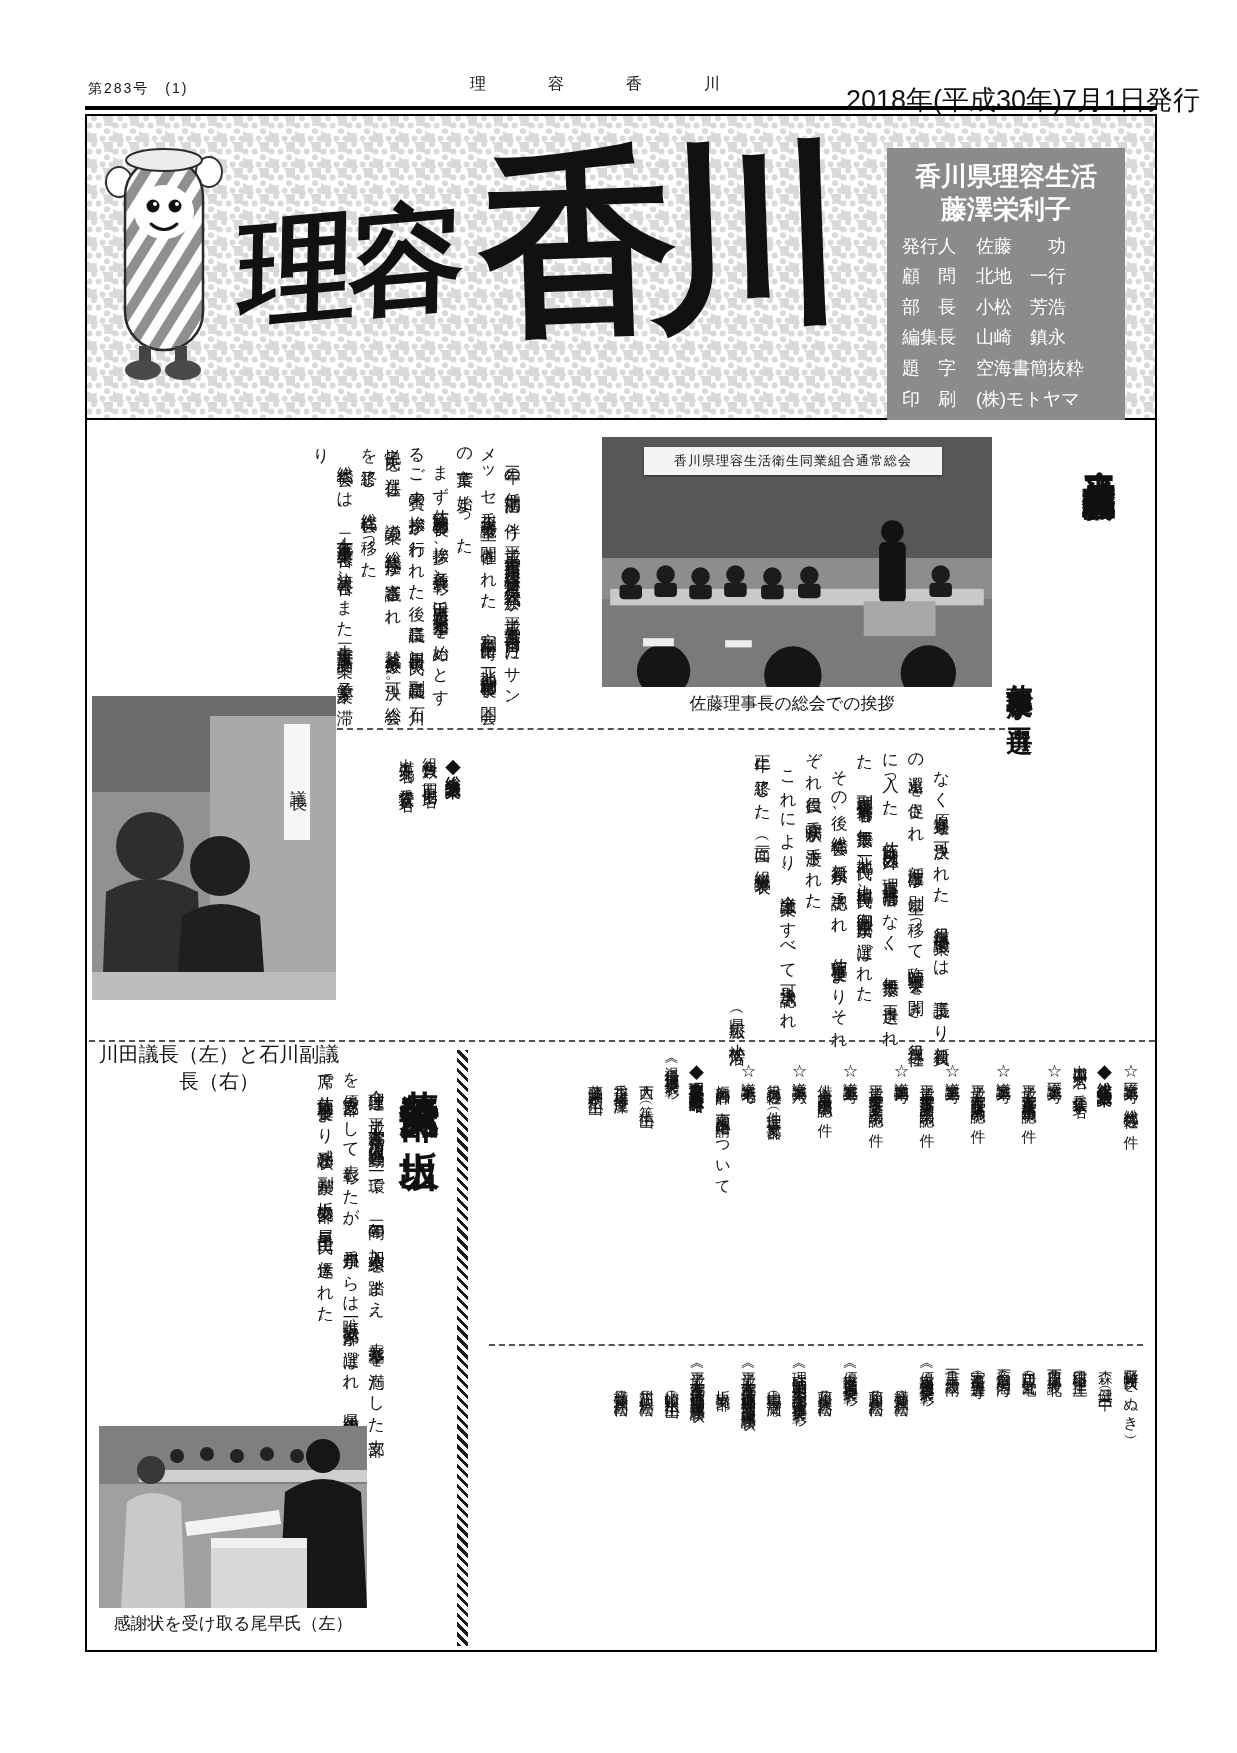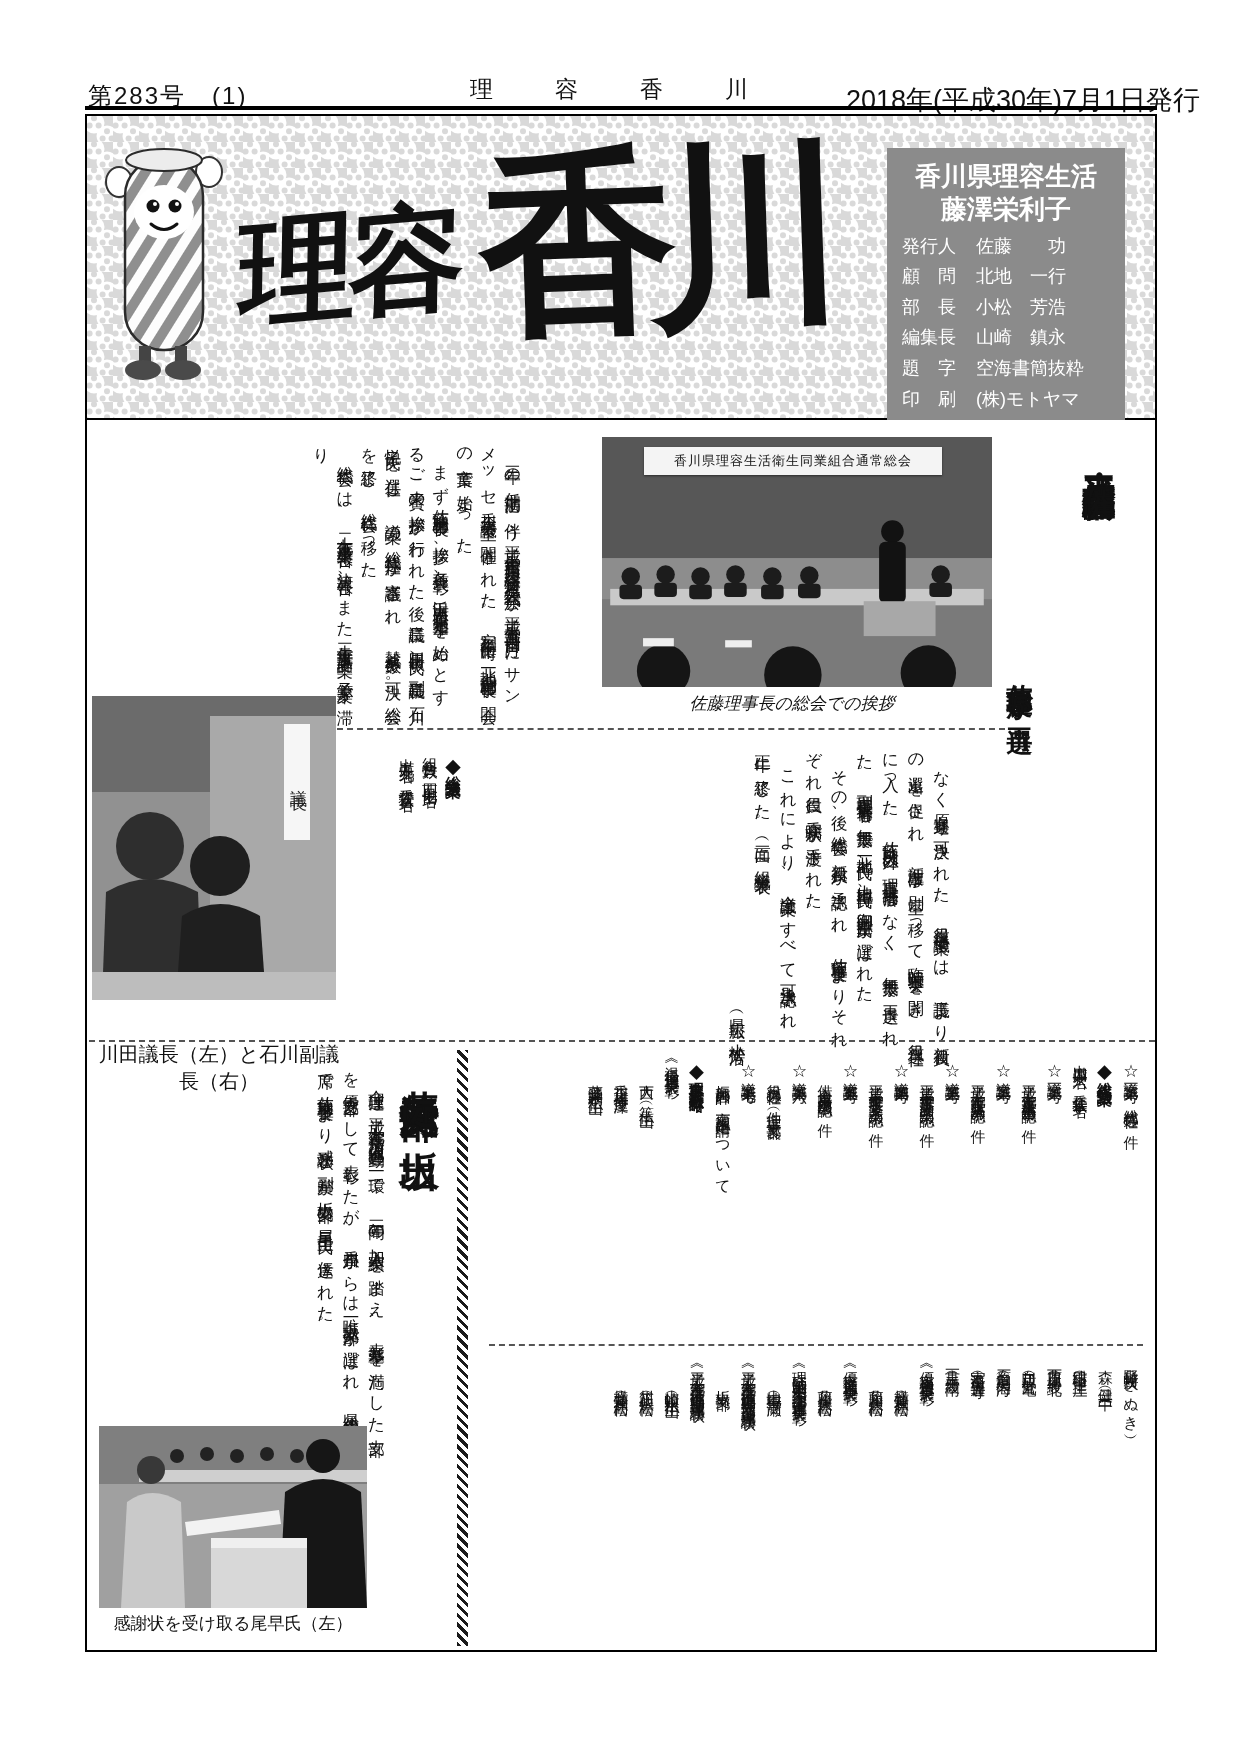--- a/index.html
+++ b/index.html
@@ -4,22 +4,22 @@
 <style>
   html,body { margin:0; padding:0; background:#fff; }
   .page { position:relative; width:1237px; height:1753px; background:#fff;
           font-family:"Liberation Serif", serif; color:#111; overflow:hidden; }
   .abs { position:absolute; }
   .v { writing-mode:vertical-rl; }
   .sans { font-family:"Liberation Sans", sans-serif; }
   p { margin:0; }
 
   
-  .issue-no   { left:88px;  top:80px;  font-size:24px; letter-spacing:2px; }
-  .head-title { left:470px; top:74px;  font-size:23px; letter-spacing:62px; white-space:nowrap; }
+  .issue-no   { left:88px;  top:80px;  font-size:14px; letter-spacing:2px; }
+  .head-title { left:470px; top:74px;  font-size:16px; letter-spacing:62px; white-space:nowrap; }
   .head-date  { left:846px; top:82px;  font-size:27px; }
   .head-rule  { left:85px;  top:106px; width:1072px; height:4px; background:#000; }
 
   
   .mast { left:85px; top:114px; width:1072px; height:306px; border:2px solid #000; box-sizing:border-box; }
   .mast svg.pat { position:absolute; inset:0; width:100%; height:100%; }
   .mascot { position:absolute; left:8px; top:14px; width:138px; height:272px; }
   .logo-small { position:absolute; left:152px; top:92px; font-size:116px; font-weight:bold;
                 letter-spacing:-6px; transform:rotate(-5deg) skewX(-6deg); line-height:1; }
   .logo-large { position:absolute; left:392px; top:8px; font-size:198px; font-weight:bold;
@@ -49,21 +49,21 @@
   .gianbox { left:300px; top:326px; width:78px; height:298px; font-size:15.5px; letter-spacing:2px; line-height:1.5; }
   .gianbox .bhdr { font-family:"Liberation Sans", sans-serif; font-weight:bold; }
 
   
   .photo { background:#777; overflow:hidden; }
   .photo svg { position:absolute; inset:0; }
   .photo1 { left:515px; top:17px;  width:380px; height:250px;padding-left:10px; }
   .photo2 { left:5px;   top:276px; width:244px; height:304px; }
   .photo3 { left:12px;  top:1006px; width:268px; height:182px; }
   .pcap { font-family:"Liberation Sans", sans-serif; font-size:17px; text-align:center; color:#111; }
-  .cap1 { left:515px; top:272px; width:380px;font-style:italic; }
+  .cap1 { left:515px; top:272px; width:380px; }
   .cap2 { left:4px;   top:585px; width:256px; font-size:20px;margin-top:36px; }
   .cap3 { left:5px;   top:1192px; width:282px; }
   .banner1 { position:absolute; left:42px; top:10px; width:298px; height:28px; background:#f4f4f4;
              color:#111; font-size:13px; line-height:28px; text-align:center; letter-spacing:1px;
              box-shadow:0 1px 2px rgba(0,0,0,.5); }
   .sign2 { position:absolute; right:26px; top:28px; width:26px; height:116px; background:#f6f6f6;
            writing-mode:vertical-rl; font-size:17px; letter-spacing:6px; text-align:center; color:#222; }
 
   .dash1 { left:250px; top:308px; width:668px; }
   .dash2 { left:2px;   top:620px; width:1066px; }

